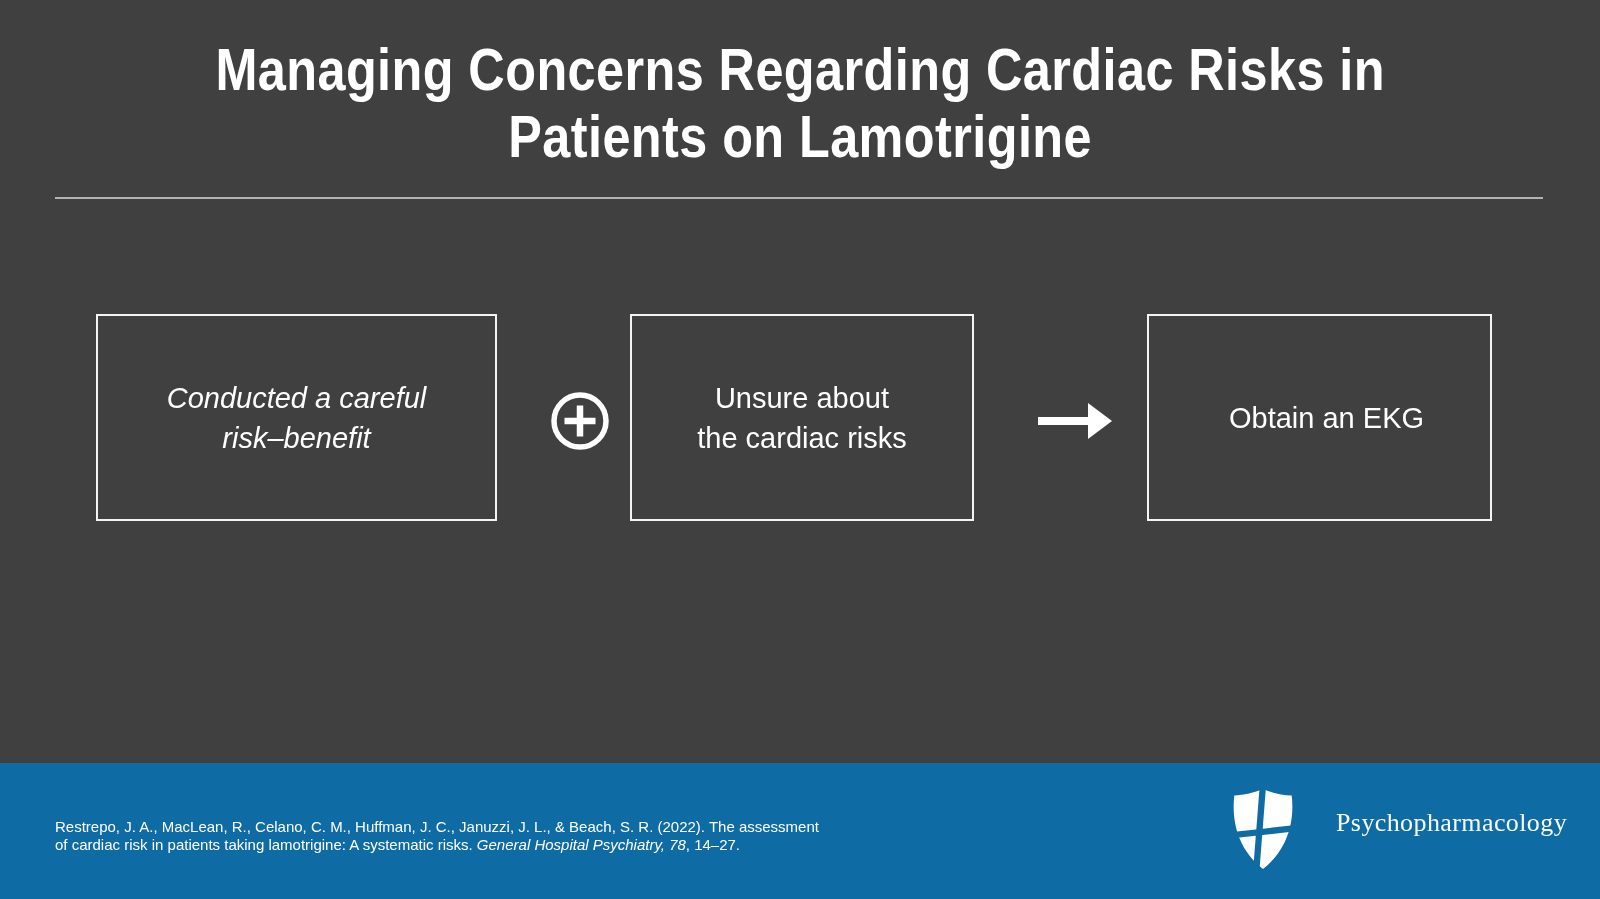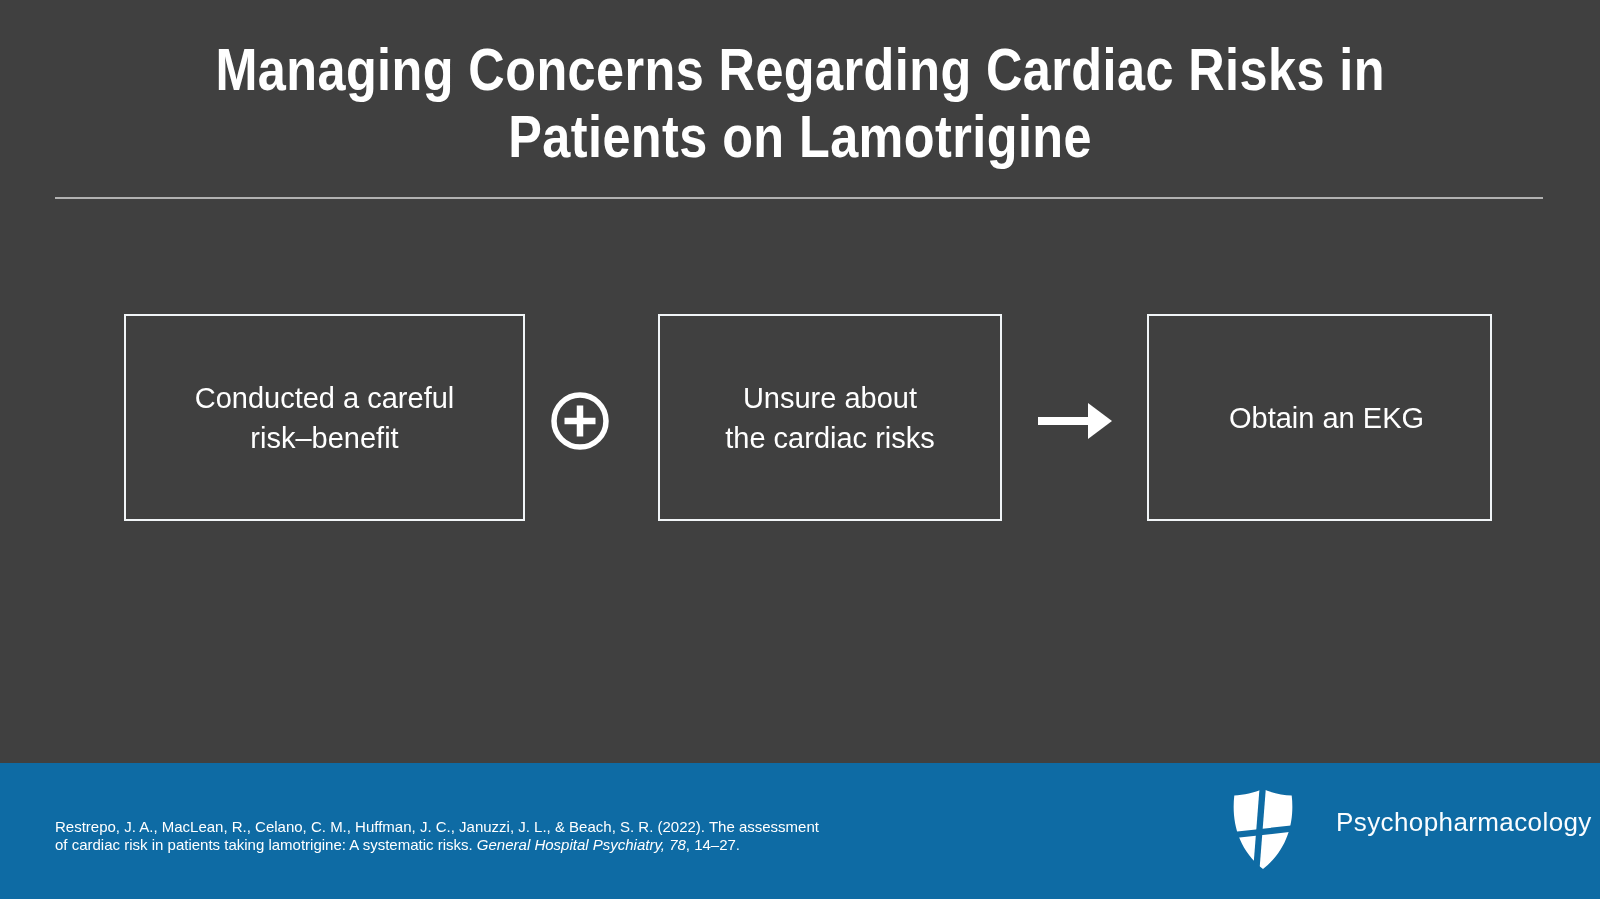--- a/index.html
+++ b/index.html
@@ -38,22 +38,22 @@
   .box{
     position:absolute;top:314px;height:207px;
     border:2px solid #f1f5f7;
     box-sizing:border-box;
     display:flex;align-items:center;justify-content:center;
     text-align:center;
     font-size:29px;line-height:40px;
     white-space:pre-line;
     color:#ffffff;
   }
-  .box-1{left:124px;width:401px;}
-  .box-2{left:658px;width:344px;}
+  .box-1{left:96px;width:401px;font-style:italic;}
+  .box-2{left:630px;width:344px;}
   .box-3{left:1147px;width:345px;padding-left:14px;}
   .plus-wrap{position:absolute;left:550px;top:391px;width:60px;height:60px;}
   .arrow-wrap{position:absolute;left:1036px;top:402px;width:76px;height:38px;}
   
   .footer-band{
     position:absolute;left:0;top:763px;width:1600px;height:136px;
     background:#0E6BA4;
     padding-left:28px;
   }
   .citation{
@@ -67,21 +67,21 @@
     display:flex;align-items:flex-start;
   }
   .shield{width:70px;height:84px;display:block;}
   .logo-text{
     margin-left:38px;margin-top:19px;
     font-size:26px;line-height:33px;
     letter-spacing:.4px;
     color:#fafdff;
     font-weight:normal;
   }
-  .logo-text div{white-space:nowrap;}
+  .logo-text div{white-space:nowrap;font-family:Liberation Serif, serif;}
 </style>
 </head>
 <body>
 
 <div class="slide">
 
   <div class="title-wrap">
     <h1 class="title">Managing Concerns Regarding Cardiac Risks in
 Patients on Lamotrigine</h1>
   </div>

